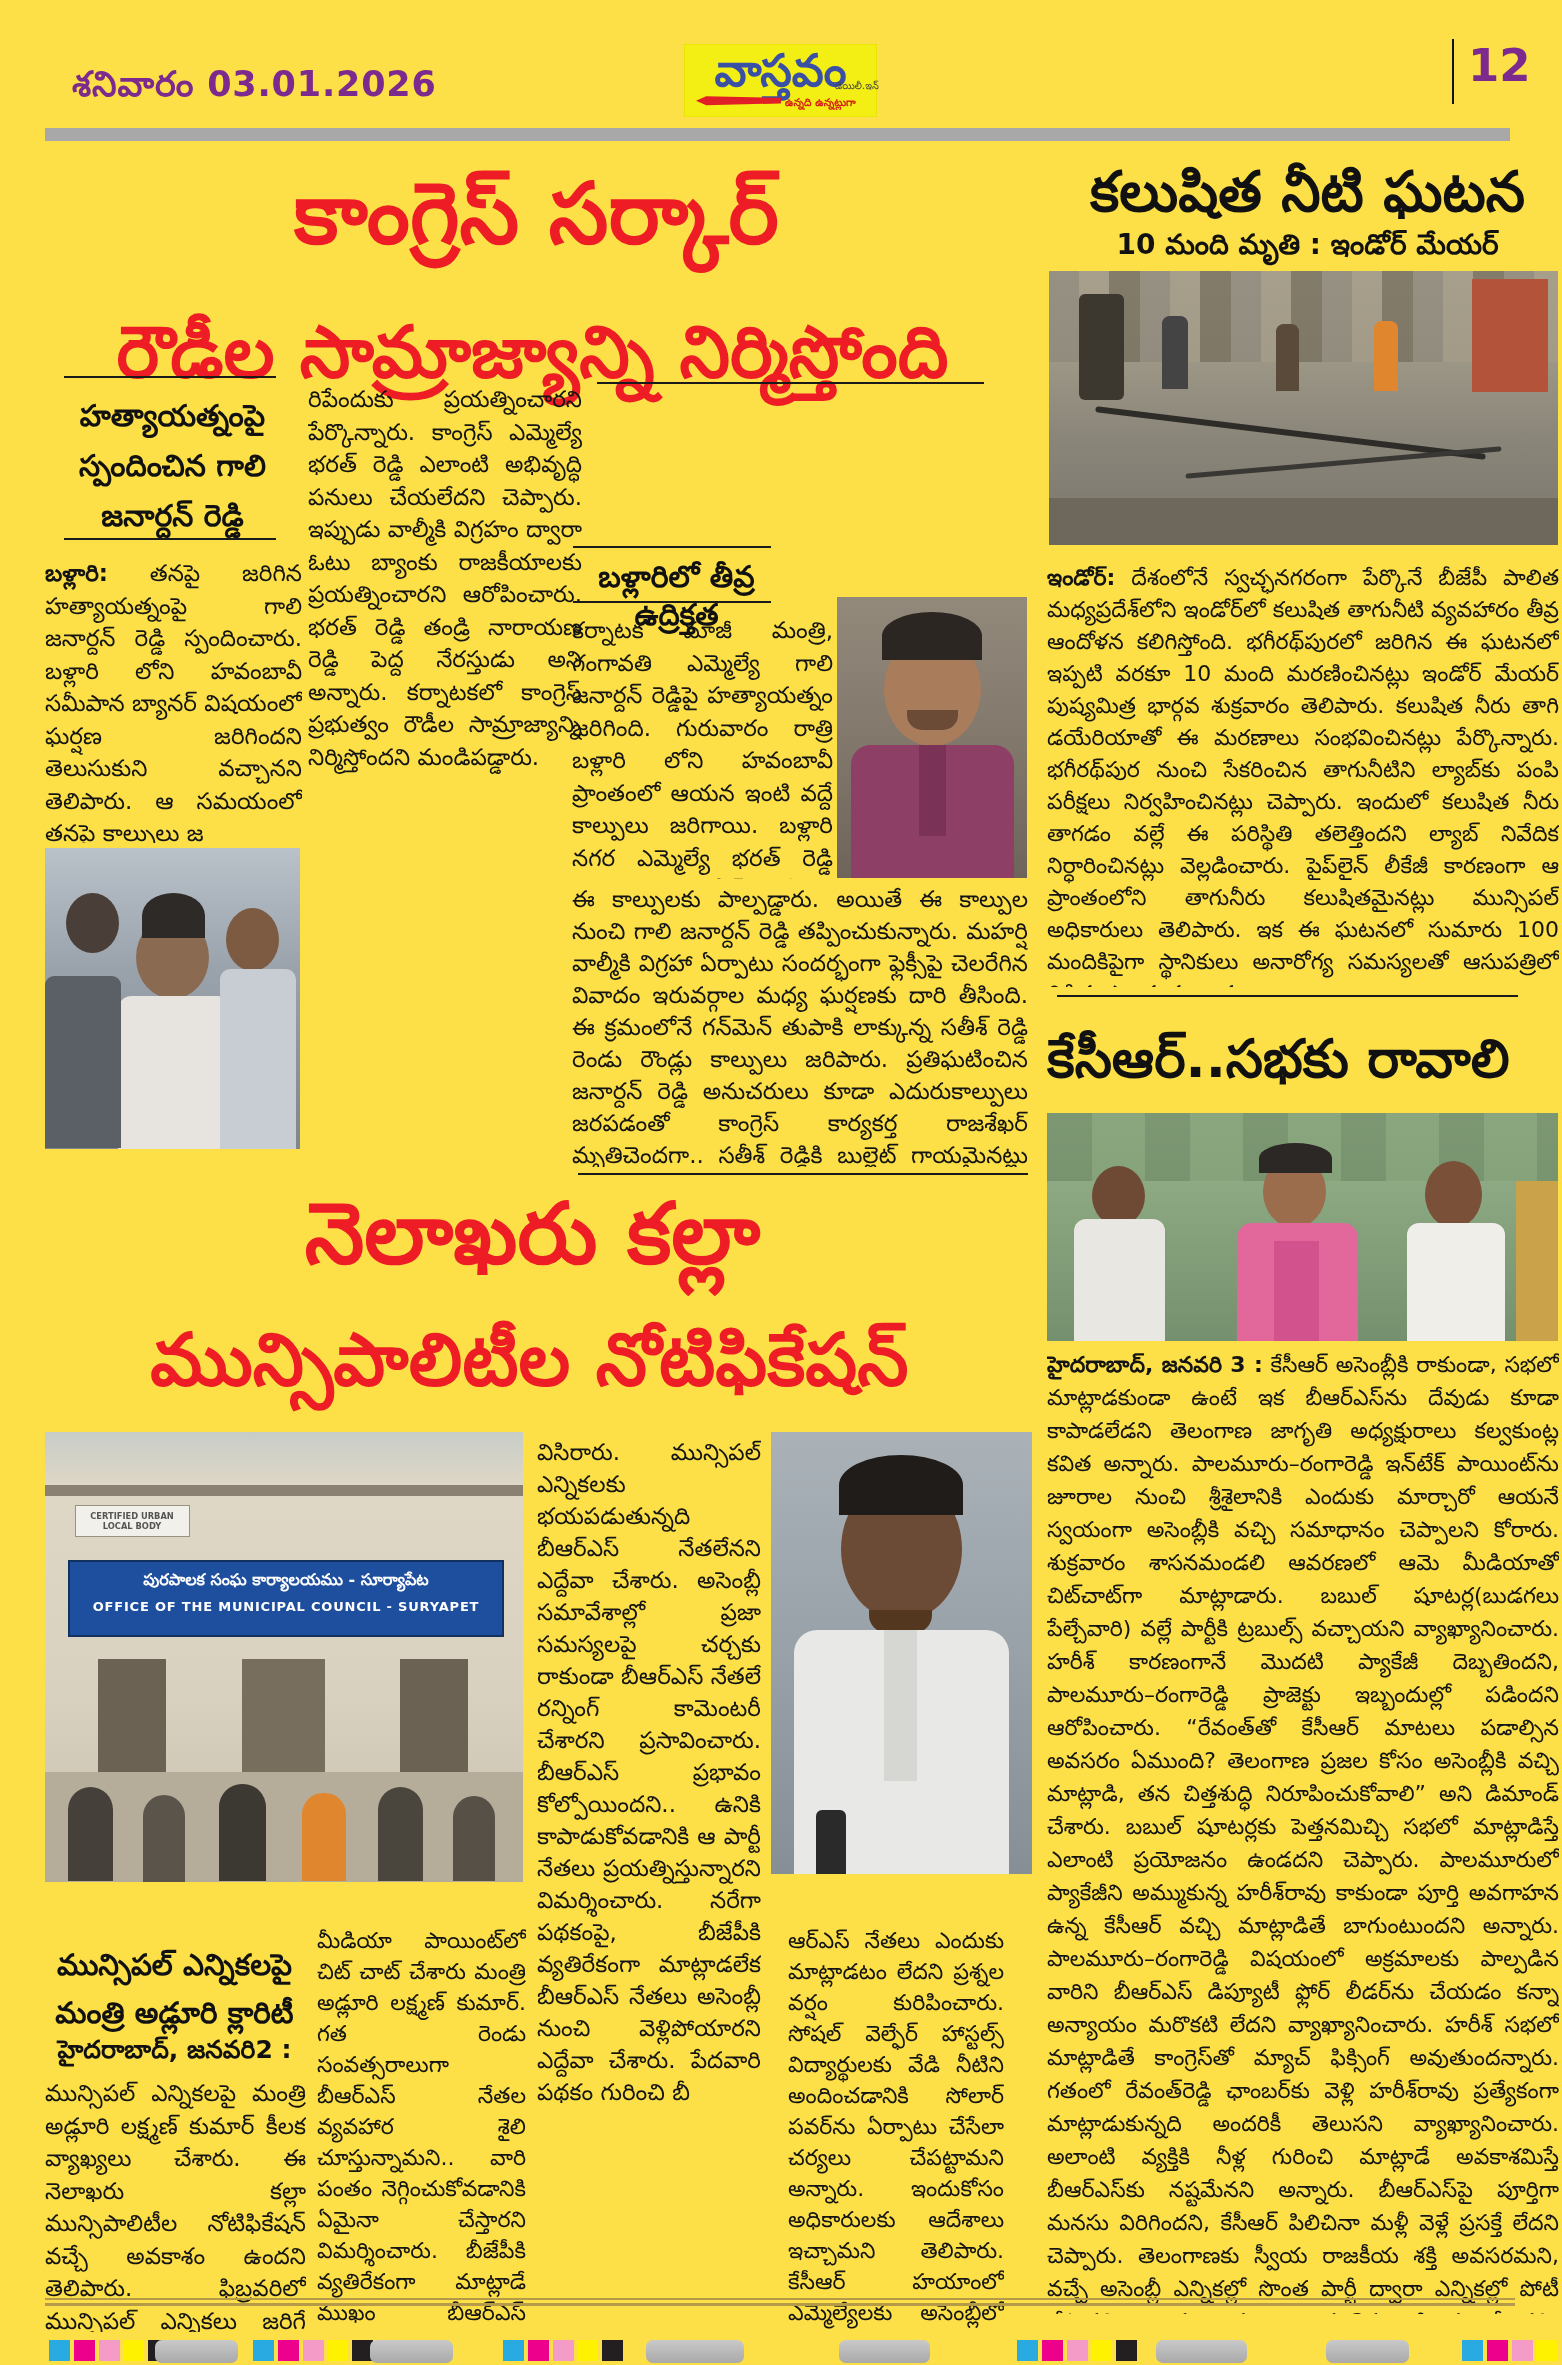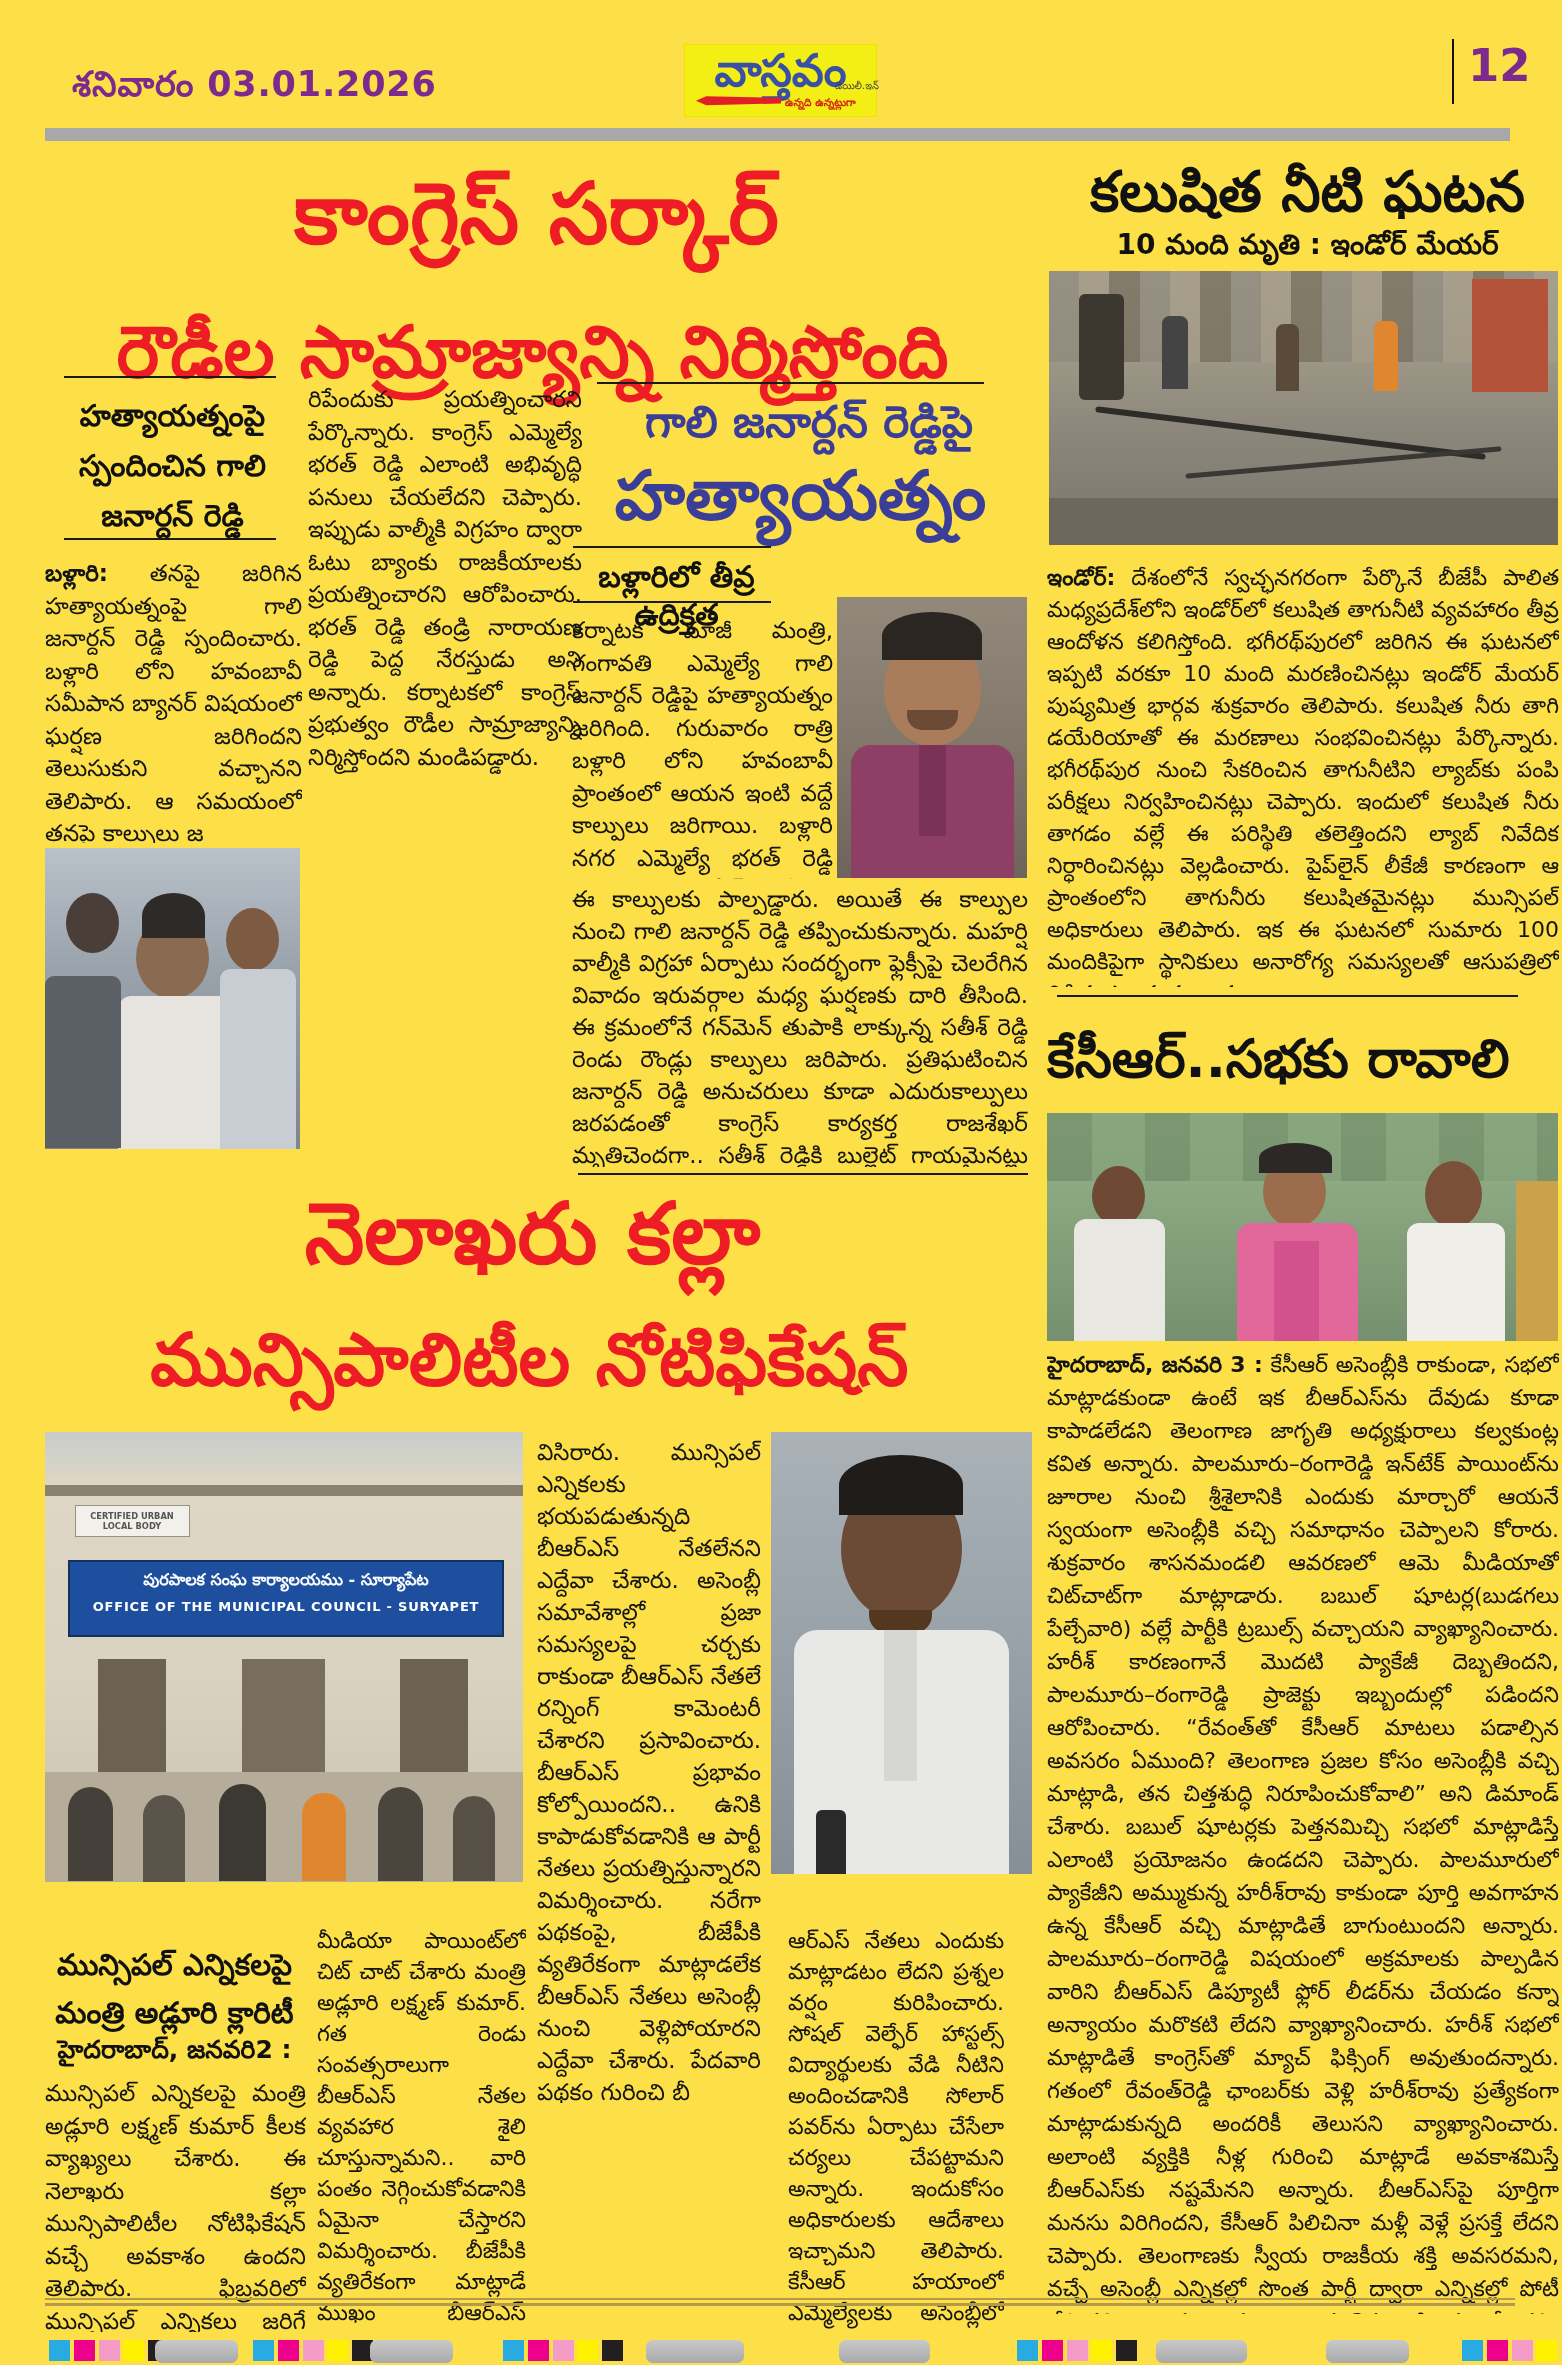--- a/index.html
+++ b/index.html
@@ -71,22 +71,20 @@
     <div class="ph-shape" style="left:97px;top:45px;width:63px;height:45px;border-radius:50% 50% 0 0;background:#2d2a28;"></div>
     <div class="ph-shape" style="left:73px;top:148px;width:113px;height:153px;background:#e7e4df;border-radius:13.6px 13.6px 0 0;"></div>
     <div class="ph-shape" style="left:181px;top:60px;width:53px;height:63px;border-radius:50%;background:#7c5b42;"></div>
     <div class="ph-shape" style="left:175px;top:121px;width:76px;height:180px;background:#c7cdd3;border-radius:10.6px 10.6px 0 0;"></div>
     <div class="ph-shape" style="left:0;top:128px;width:76px;height:172px;background:#5b6066;border-radius:9px 9px 0 0;"></div>
   </div>
 
   <div class="body-text" style="left:308px;top:383px;width:274px;height:427px;">రిపేందుకు ప్రయత్నించారని పేర్కొన్నారు. కాంగ్రెస్ ఎమ్మెల్యే భరత్ రెడ్డి ఎలాంటి అభివృద్ధి పనులు చేయలేదని చెప్పారు. ఇప్పుడు వాల్మీకి విగ్రహం ద్వారా ఓటు బ్యాంకు రాజకీయాలకు ప్రయత్నించారని ఆరోపించారు. భరత్ రెడ్డి తండ్రి నారాయణ రెడ్డి పెద్ద నేరస్తుడు అని అన్నారు. కర్నాటకలో కాంగ్రెస్ ప్రభుత్వం రౌడీల సామ్రాజ్యాన్ని నిర్మిస్తోందని మండిపడ్డారు.</div>
 
   <div class="rule" style="left:597px;top:382px;width:387px;"></div>
-  <div class="abs blue-head" style="left:590px;top:395px;width:438px;font-size:44px;line-height:53px;">గాలి జనార్దన్ రెడ్డిపై</div>
-  <div class="abs blue-head" style="left:574px;top:458px;width:453px;font-size:68px;line-height:76px;">హత్యాయత్నం</div>
 
   <div class="rule" style="left:573px;top:546px;width:198px;"></div>
   <div class="abs subhead" style="left:552px;top:558px;width:249px;font-size:30px;line-height:38px;">బళ్లారిలో తీవ్ర ఉద్రిక్తత</div>
   <div class="rule" style="left:573px;top:601px;width:198px;"></div>
 
   <div class="body-text" style="left:572px;top:614px;width:261px;height:265px;">కర్నాటక మాజీ మంత్రి, గంగావతి ఎమ్మెల్యే గాలి జనార్దన్ రెడ్డిపై హత్యాయత్నం జరిగింది. గురువారం రాత్రి బళ్లారి లోని హవంబావీ ప్రాంతంలో ఆయన ఇంటి వద్దే కాల్పులు జరిగాయి. బళ్లారి నగర ఎమ్మెల్యే భరత్ రెడ్డి సన్నిహితుడు సతీశ్ రెడ్డినే</div>
 
   <div class="photo" style="left:837px;top:597px;width:190px;height:281px;background:linear-gradient(180deg,#93897b 0%,#80766a 55%,#6e645a 100%);">
     <div class="ph-shape" style="left:47px;top:36px;width:97px;height:113px;border-radius:50%;background:#a97c5c;"></div>
     <div class="ph-shape" style="left:45px;top:15px;width:100px;height:48px;border-radius:50% 50% 0 0;background:#2b2622;"></div>

